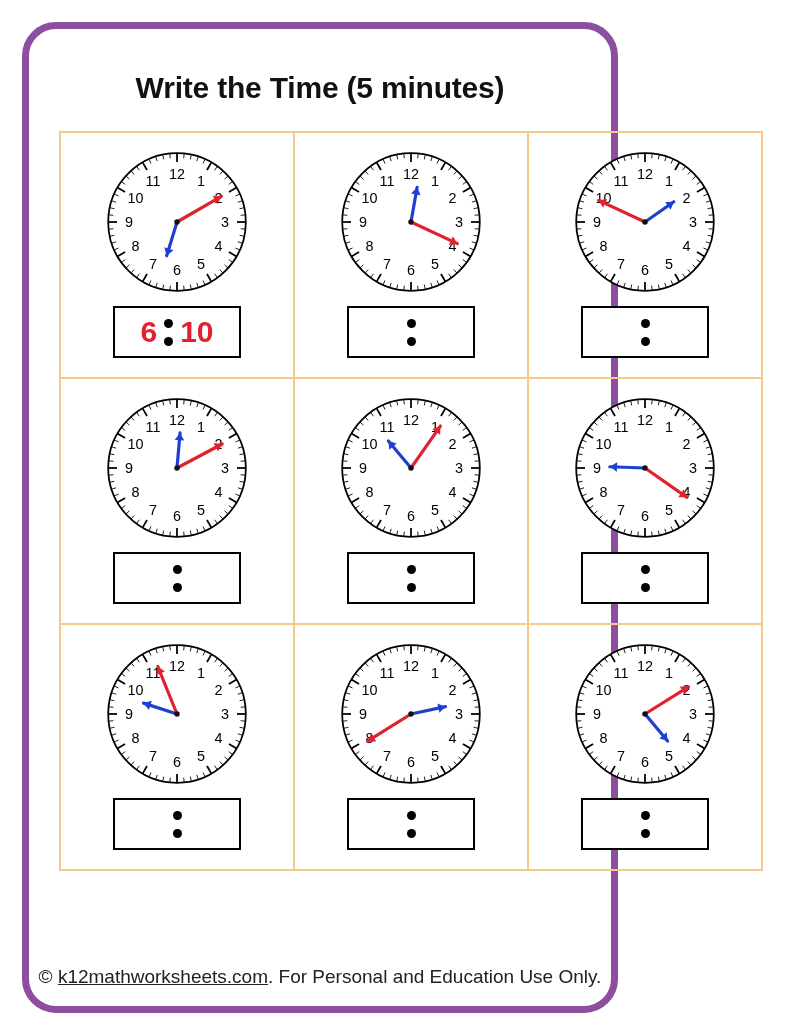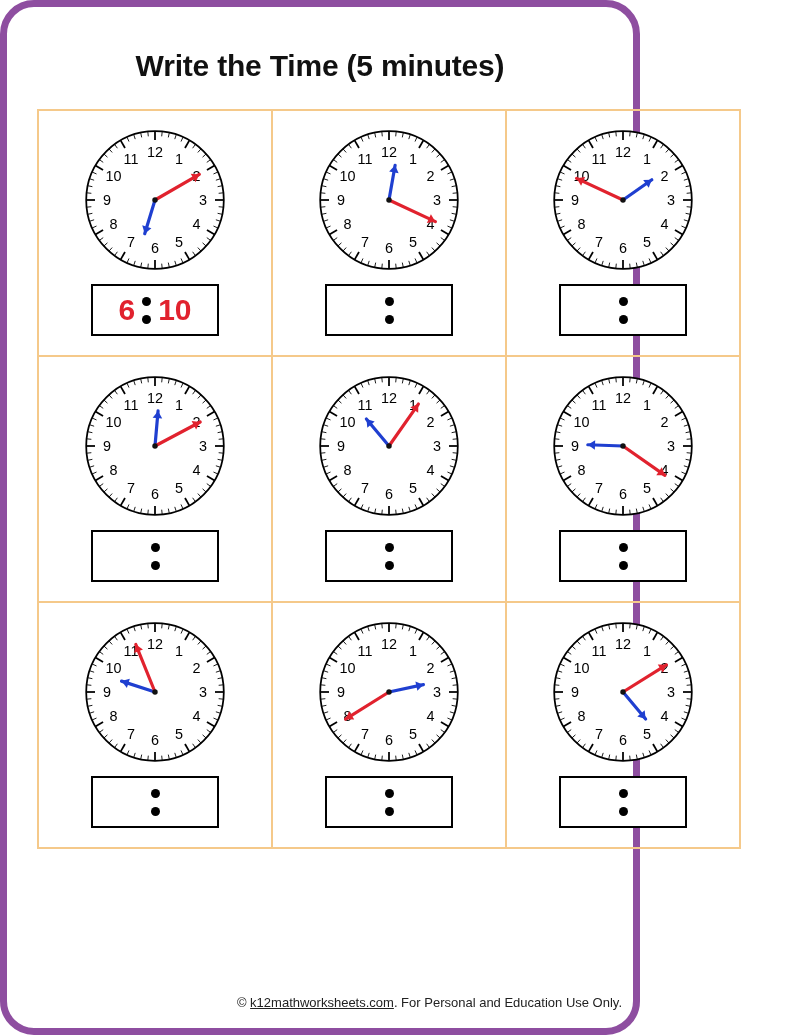--- a/index.html
+++ b/index.html
@@ -11,20 +11,21 @@
     width: 800px;
     height: 1035px;
     font-family: "Liberation Sans", sans-serif;
     -webkit-font-smoothing: antialiased;
   }
   .page {
     position: relative;
     width: 640px;
     height: 1035px;
     box-sizing: border-box;
+    padding: 22px;
   }
   .sheet {
     position: relative;
     width: 100%;
     height: 100%;
     box-sizing: border-box;
     border: 7px solid #8e4ea0;
     border-radius: 34px;
     background: #ffffff;
     padding: 26px 30px 16px 30px;
@@ -102,24 +103,24 @@
   .colon span {
     display: block;
     width: 9px;
     height: 9px;
     border-radius: 50%;
     background: #000;
   }
   .footer {
     position: absolute;
     left: 0;
-    right: 11px;
+    right: 0;
     bottom: 18px;
-    text-align: right;
-    font-size: 13px;
+    text-align: center;
+    font-size: 19px;
     color: #222;
   }
   .footer a {
     color: #222;
     text-decoration: underline;
   }
 </style>
 </head>
 <body>
 

